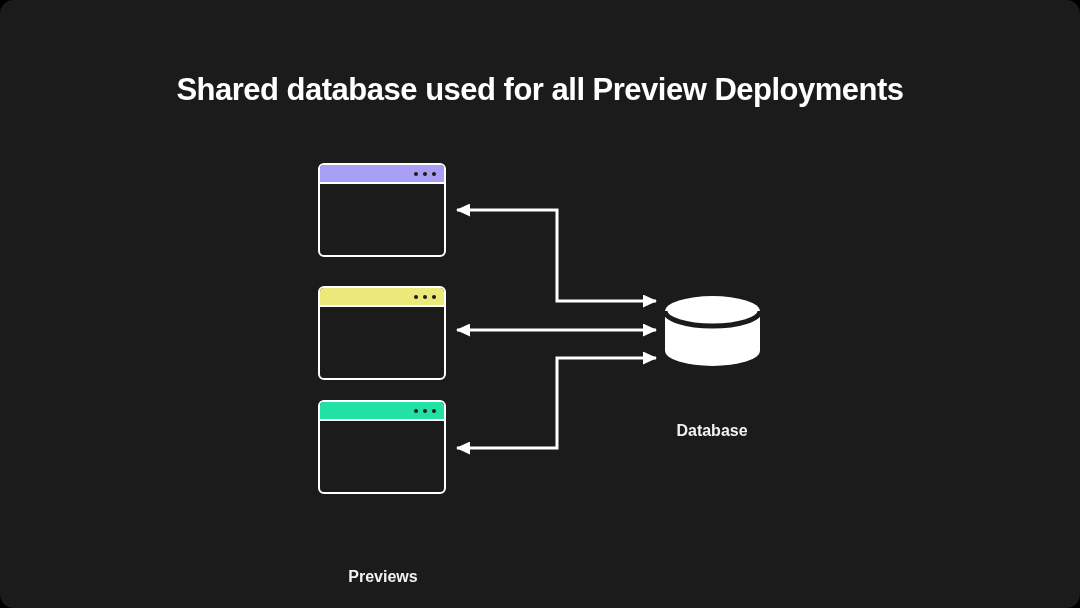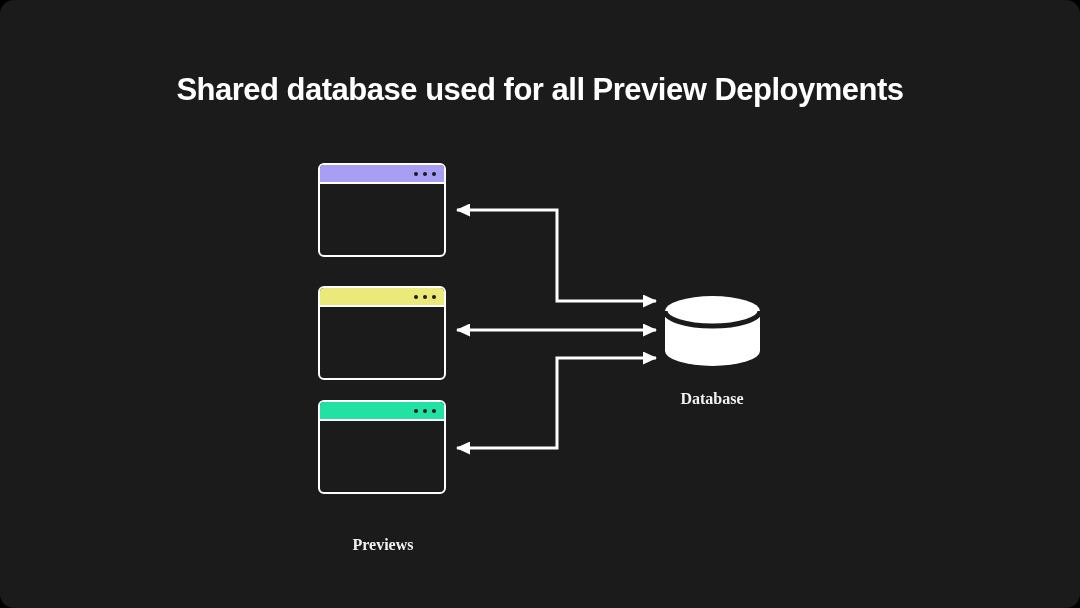--- a/index.html
+++ b/index.html
@@ -54,25 +54,26 @@
   }
   .dot {
     width: 4px;
     height: 4px;
     border-radius: 50%;
     background: #1b1b1b;
   }
   .diagram-label {
     position: absolute;
     color: #f2f2f2;
-    font-family: Liberation Serif, serif;
+    font-family: Liberation Sans, sans-serif;
     font-weight: bold;
     font-size: 16px;
     text-align: center;
     width: 160px;
+    margin-top: 32px;
   }
   .previews-label { left: 303px; top: 536px; }
   .database-label { left: 632px; top: 390px; }
   svg.overlay {
     position: absolute;
     left: 0;
     top: 0;
     width: 1080px;
     height: 608px;
     pointer-events: none;

